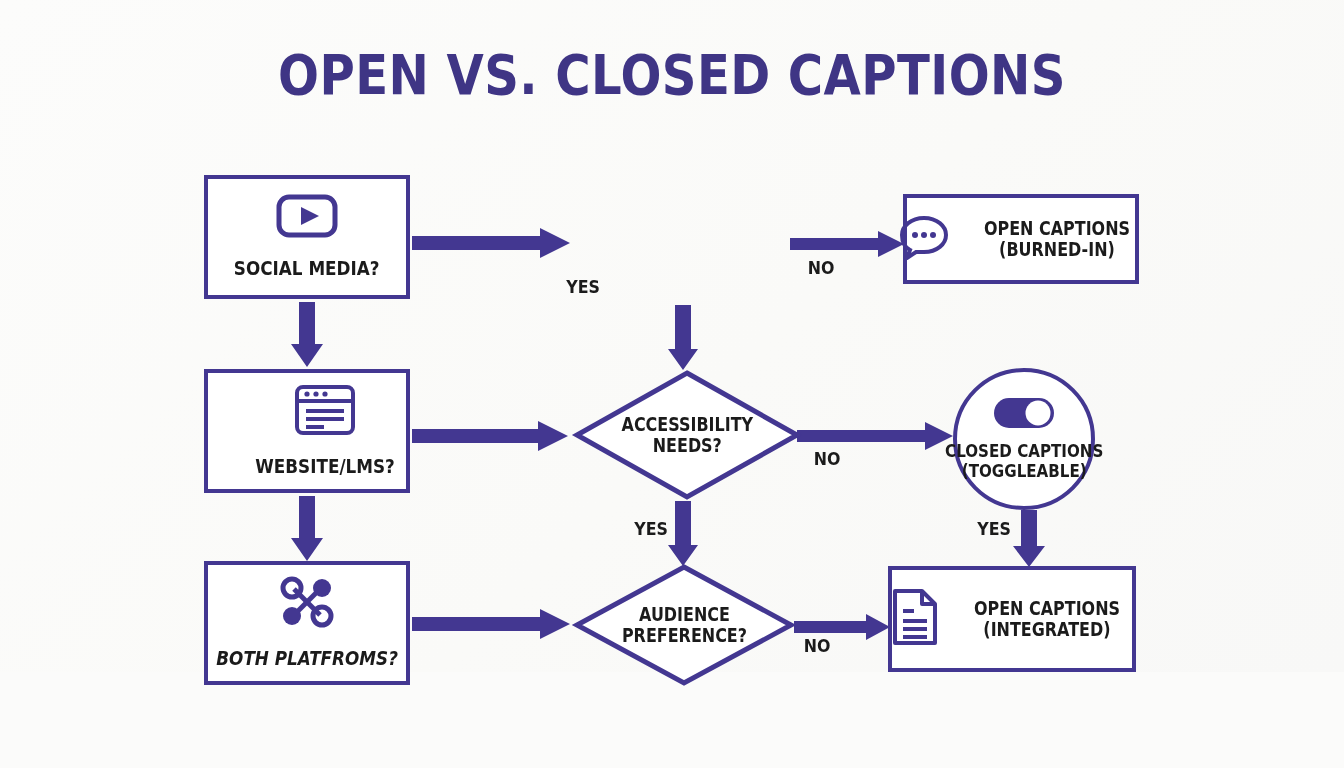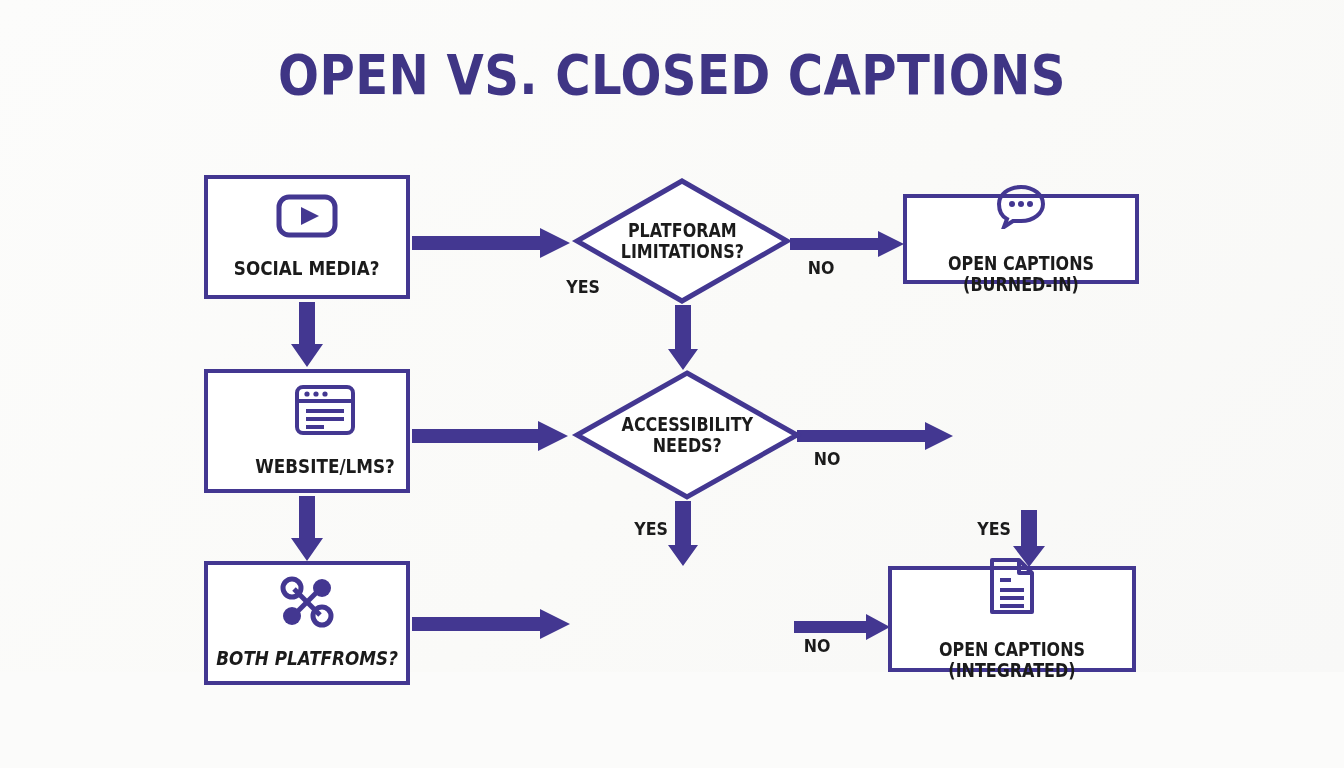--- a/index.html
+++ b/index.html
@@ -50,21 +50,21 @@
     display: flex;
     align-items: center;
     justify-content: center;
   }
   .rect-stack {
     display: flex; flex-direction: column;
     align-items: center; justify-content: flex-end;
     gap: 15px;
   }
   .rect-row {
-    display: flex; flex-direction: column;
+    display: flex; flex-direction: row;
     align-items: center; justify-content: center;
     gap: 20px;
   }
 
   
   #box-social  { left: 204px; top: 175px;  width: 206px; height: 124px; }
   #box-website { left: 204px; top: 369px;  width: 206px; height: 124px; padding-left: 36px; }
   #box-both    { left: 204px; top: 561px;  width: 206px; height: 124px; font-style: italic; }
 
   
@@ -233,62 +233,74 @@
           <circle cx="14" cy="12" r="9" fill="none" stroke="#433791" stroke-width="5"></circle>
           <circle cx="44" cy="12" r="9" fill="#433791"></circle>
           <circle cx="14" cy="40" r="9" fill="#433791"></circle>
           <circle cx="44" cy="40" r="9" fill="none" stroke="#433791" stroke-width="5"></circle>
         </svg>
       </span>
       <span class="nodelabel" style="font-size:20px;">BOTH PLATFROMS?</span>
     </div>
   </div>
 
-  <div class="diamond-wrap" id="dia-platform">
-    <svg width="218" height="128" viewBox="0 0 218 128">
-      <polygon points="109,4 214,64 109,124 4,64" fill="#ffffff" stroke="#433791" stroke-width="5"></polygon>
-    </svg>
-    <div class="diamond-text">
-      <div class="nodelabel" style="font-size:19px;">
-        <div>PLATFORAM</div>
-        <div>LIMITATIONS?</div>
-      </div>
-    </div>
-  </div>
 
   <div class="diamond-wrap" id="dia-accessibility">
     <svg width="228" height="132" viewBox="0 0 228 132">
       <polygon points="114,4 224,66 114,128 4,66" fill="#ffffff" stroke="#433791" stroke-width="5"></polygon>
     </svg>
     <div class="diamond-text">
       <div class="nodelabel" style="font-size:19px;">
         <div>ACCESSIBILITY</div>
         <div>NEEDS?</div>
       </div>
     </div>
   </div>
 
+  <div class="diamond-wrap" id="dia-audience">
+    <svg width="222" height="124" viewBox="0 0 222 124">
+      <polygon points="111,4 218,62 111,120 4,62" fill="#ffffff" stroke="#433791" stroke-width="5"></polygon>
+    </svg>
+    <div class="diamond-text">
+      <div class="nodelabel" style="font-size:19px;">
+        <div>AUDIENCE</div>
+        <div>PREFERENCE?</div>
+      </div>
+    </div>
+  </div>
 
   <div class="rect" id="box-open-burned">
     <div class="rect-row">
       <span class="icon">
         <svg width="52" height="46" viewBox="0 0 52 46">
           <path d="M26,4 C39,4 48,12 48,21 C48,30 39,38 26,38 L18,38 L9,44 L12,36 C6,33 4,27 4,21 C4,12 13,4 26,4 Z" fill="none" stroke="#433791" stroke-width="4"></path>
           <circle cx="17" cy="21" r="3" fill="#433791"></circle>
           <circle cx="26" cy="21" r="3" fill="#433791"></circle>
           <circle cx="35" cy="21" r="3" fill="#433791"></circle>
         </svg>
       </span>
       <span class="nodelabel" style="font-size:19px;">
         <div>OPEN CAPTIONS</div>
         <div>(BURNED-IN)</div>
       </span>
     </div>
   </div>
 
+  <div id="circle-closed">
+    <span class="icon">
+      <svg width="62" height="32" viewBox="0 0 62 32">
+        <rect x="1" y="1" width="60" height="30" rx="15" ry="15" fill="#433791"></rect>
+        <circle cx="45" cy="16" r="12.5" fill="#ffffff"></circle>
+      </svg>
+    </span>
+    <span class="nodelabel" style="font-size:18px;">
+      <div>CLOSED CAPTIONS</div>
+      <div>(TOGGLEABLE)</div>
+    </span>
+  </div>
 
   <div class="rect" id="box-open-integrated">
     <div class="rect-row">
       <span class="icon">
         <svg width="50" height="58" viewBox="0 0 50 58">
           <path d="M5,3 L32,3 L45,16 L45,55 L5,55 Z" fill="none" stroke="#433791" stroke-width="4" stroke-linejoin="round"></path>
           <path d="M32,3 L32,16 L45,16" fill="none" stroke="#433791" stroke-width="4" stroke-linejoin="round"></path>
           <line x1="13" y1="23" x2="24" y2="23" stroke="#433791" stroke-width="4"></line>
           <line x1="13" y1="33" x2="37" y2="33" stroke="#433791" stroke-width="4"></line>
           <line x1="13" y1="41" x2="37" y2="41" stroke="#433791" stroke-width="4"></line>

